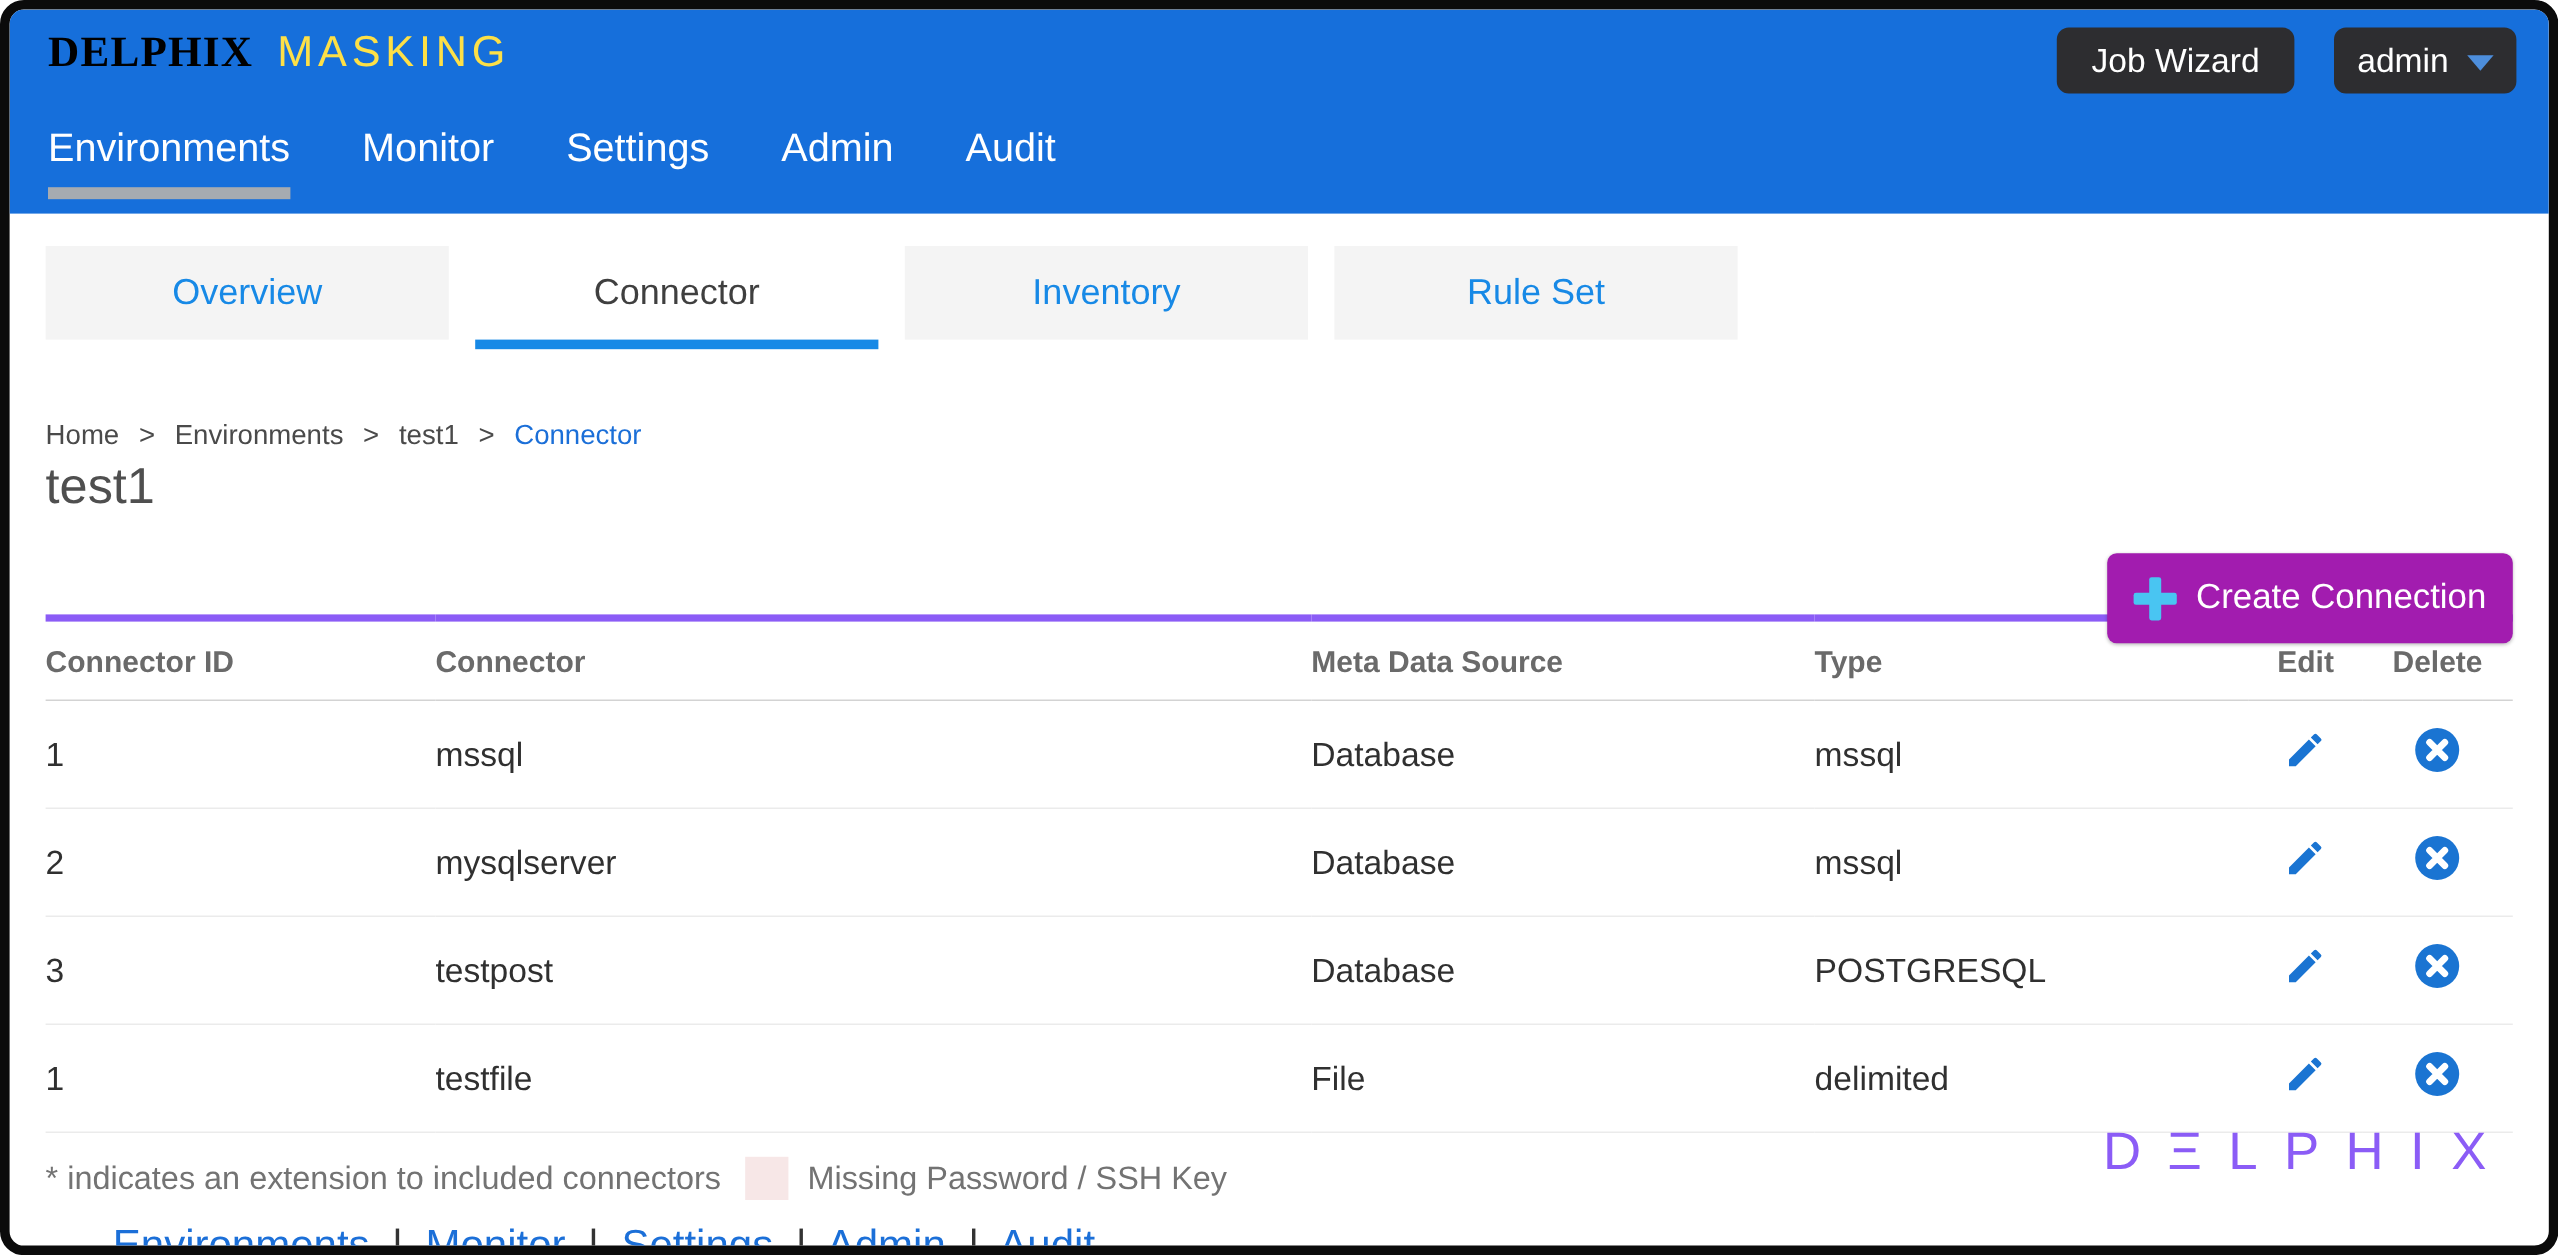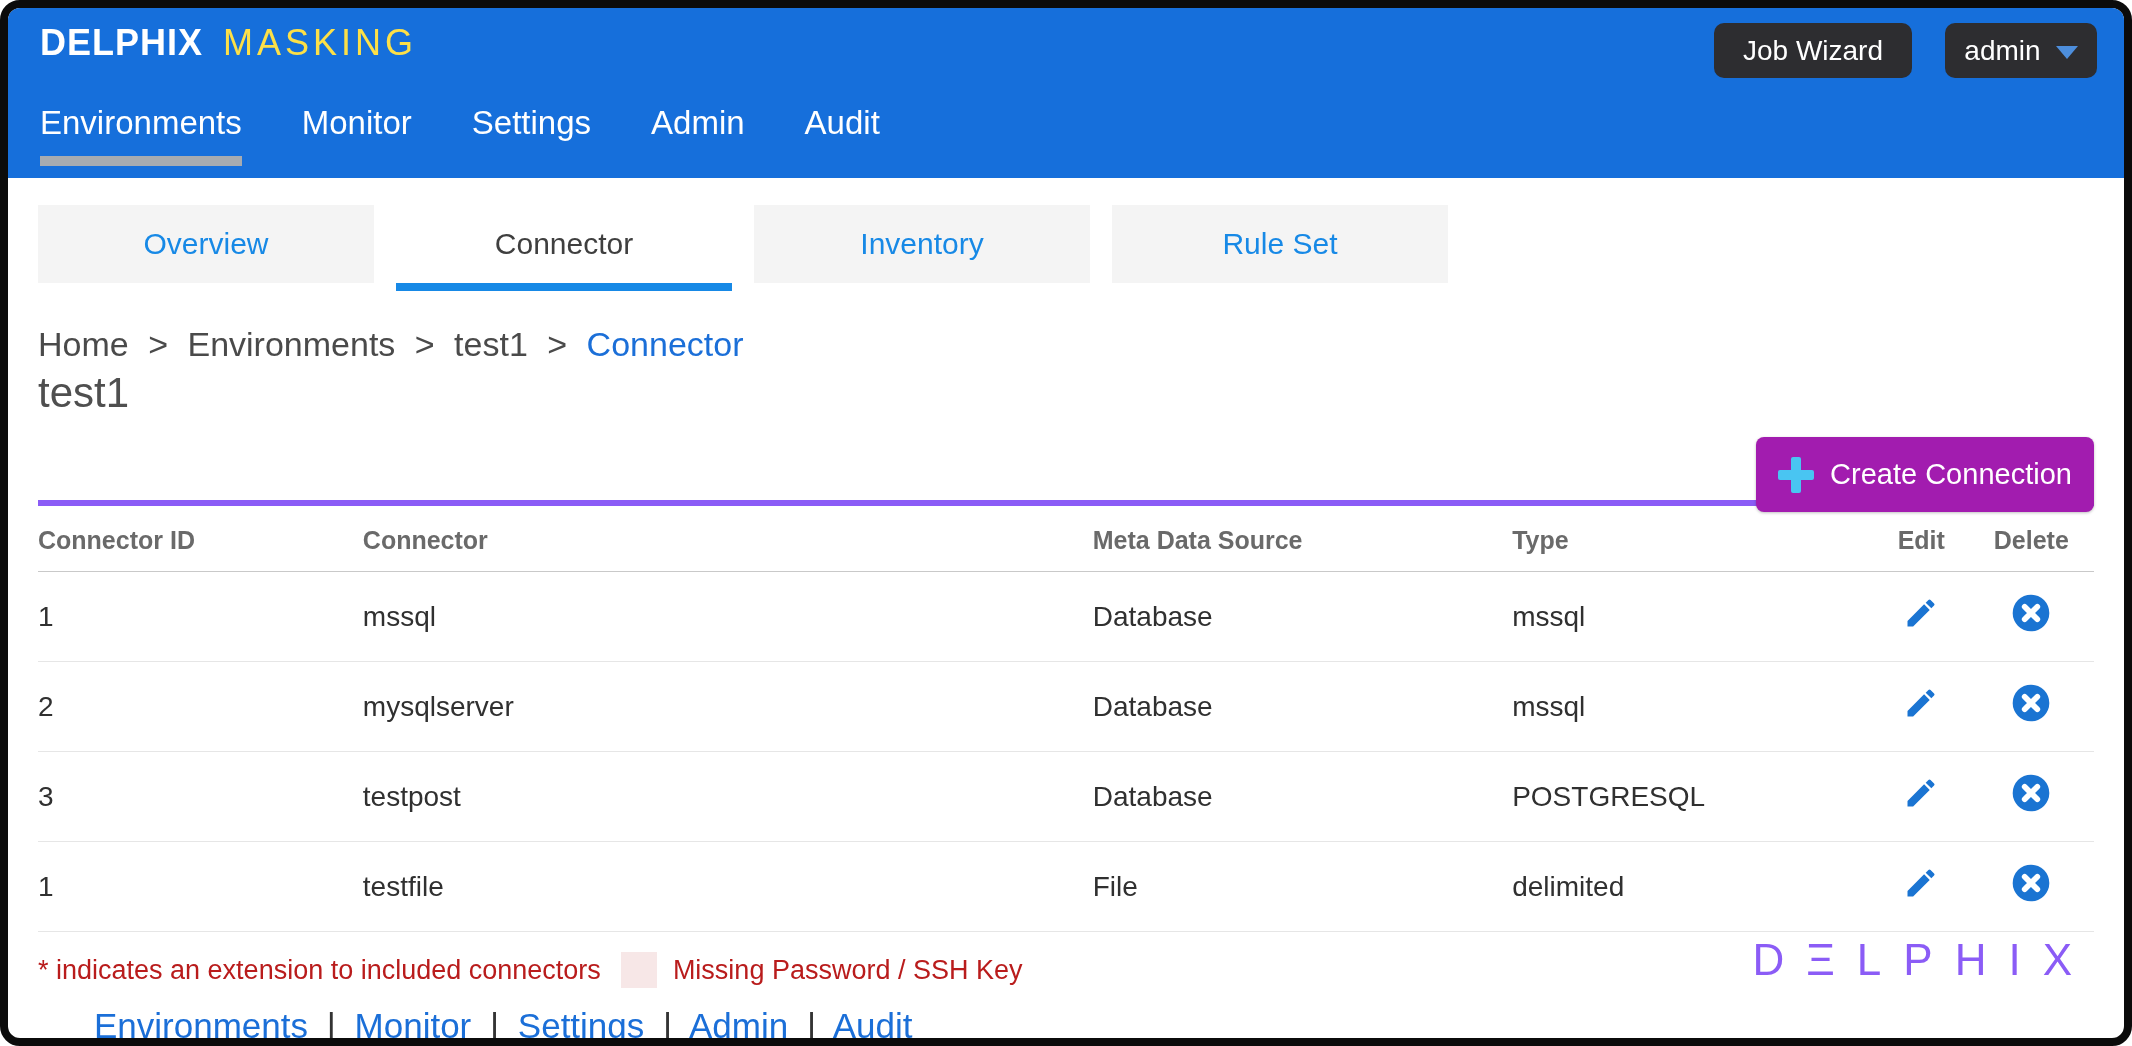--- a/index.html
+++ b/index.html
@@ -8,21 +8,21 @@
 
   .frame {
     width:2132px; height:1046px;
     border:8px solid #0b0b0b; border-radius:20px;
     background:#ffffff; overflow:hidden; position:relative;
   }
 
   
   .topbar { height:170px; background:#166fdb; position:relative; }
   .brand { position:absolute; top:14px; left:32px; font-size:36px; white-space:nowrap; }
-  .brand-primary { color:#ffffff; font-weight:700; letter-spacing:1px; }
+  .brand-primary { color:#000000; font-weight:700; letter-spacing:1px;font-family:Liberation Serif, serif; }
   .brand-secondary { color:#fde047; font-weight:400; letter-spacing:4px; margin-left:10px; }
 
   .topnav { position:absolute; left:32px; top:96px; display:flex; gap:60px; }
   .topnav-item { color:#ffffff; font-size:33px; padding-bottom:14px;
                  border-bottom:10px solid transparent; cursor:pointer; }
   .topnav-item.active { border-bottom-color:#a6abb1; }
 
   .topbar-actions { position:absolute; top:15px; right:27px; display:flex; gap:33px; }
   .dark-btn { background:#2d2d30; color:#ffffff; font-size:28px; border:none;
               border-radius:10px; height:55px; display:flex; align-items:center;
@@ -37,21 +37,21 @@
   .subtabs { display:flex; gap:22px; margin:27px 0 0 30px; }
   .subtab { width:336px; height:78px; background:#f4f4f4; color:#1789e6; font-size:30px;
             display:flex; align-items:center; justify-content:center; cursor:pointer;
             position:relative; }
   .subtab.active { background:#ffffff; color:#3f3f3f; }
   .subtab.active::after { content:""; position:absolute; left:0; right:0; bottom:-8px;
                           height:8px; background:#1789e6; }
 
   
   .main { padding:0 30px; position:relative; }
-  .breadcrumb { margin-top:42px; font-size:34px; color:#4a4a4a; }
+  .breadcrumb { margin-top:66px; font-size:23px; color:#4a4a4a; }
   .crumb { color:#4a4a4a; cursor:pointer; }
   .crumb-sep { color:#4a4a4a; margin:0 10px; }
   .crumb-current { color:#1b6fd8; cursor:pointer; }
 
   .page-title { font-size:42px; line-height:46px; color:#4f4f4f; font-weight:400; margin-top:6px; }
 
   .create-btn { position:absolute; top:112px; right:30px; width:338px; height:75px;
                 background:#a21caf; border:none; border-radius:8px; color:#ffffff;
                 font-size:29px; font-family:inherit; display:flex; align-items:center;
                 justify-content:center; gap:16px; cursor:pointer;
@@ -72,21 +72,21 @@
   th.c-source { width:20.4%; }
   th.c-type   { width:17.6%; }
   th.c-edit   { width:4.6%;  text-align:center; }
   th.c-del    { width:6.1%;  text-align:center; }
   tbody td { font-size:28px; color:#303030; padding:21px 0; border-bottom:1px solid #e6e6e6;
              vertical-align:middle; }
   td.center { text-align:center; }
   .icon-btn { background:none; border:none; cursor:pointer; padding:0; line-height:0; }
 
   
-  .legend-row { margin-top:20px; font-size:27px; color:#b91c1c; display:flex; align-items:center; }
+  .legend-row { margin-top:20px; font-size:27px; color:#737373; display:flex; align-items:center; }
   .swatch { width:36px; height:36px; background:#f7e7e7; margin:0 16px 0 20px; display:inline-block; }
 
   .footer-links { margin:18px 0 0 56px; font-size:35px; }
   .footer-link { color:#1b6fd8; cursor:pointer; }
   .footer-sep { color:#333333; margin:0 9px; }
 
   .delphix-logo { position:absolute; right:30px; bottom:53px; font-size:44px;
                   letter-spacing:22px; color:#8b5cf6; font-weight:400; }
 </style>
 </head>

